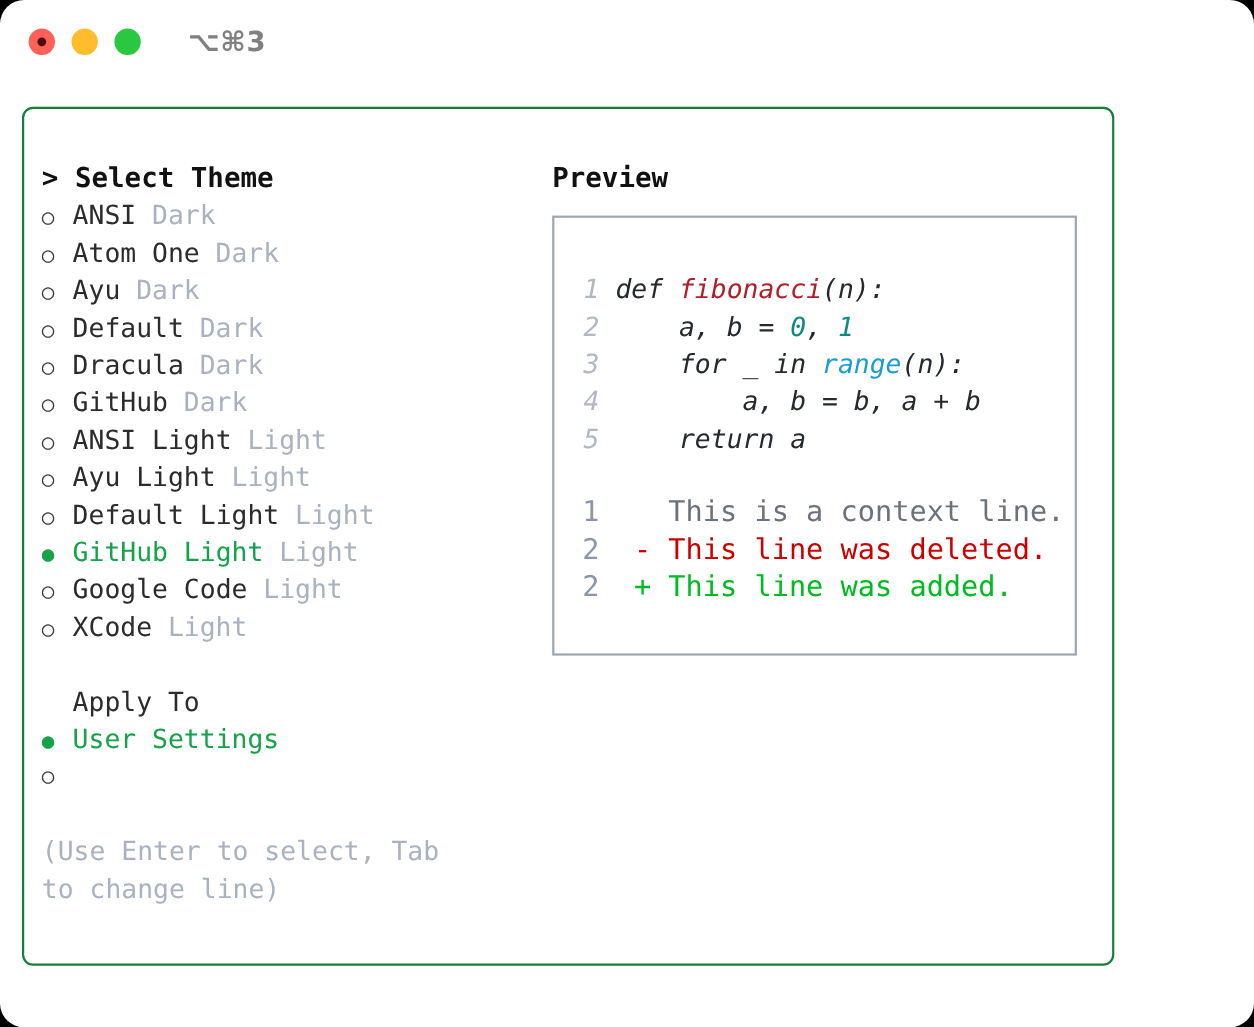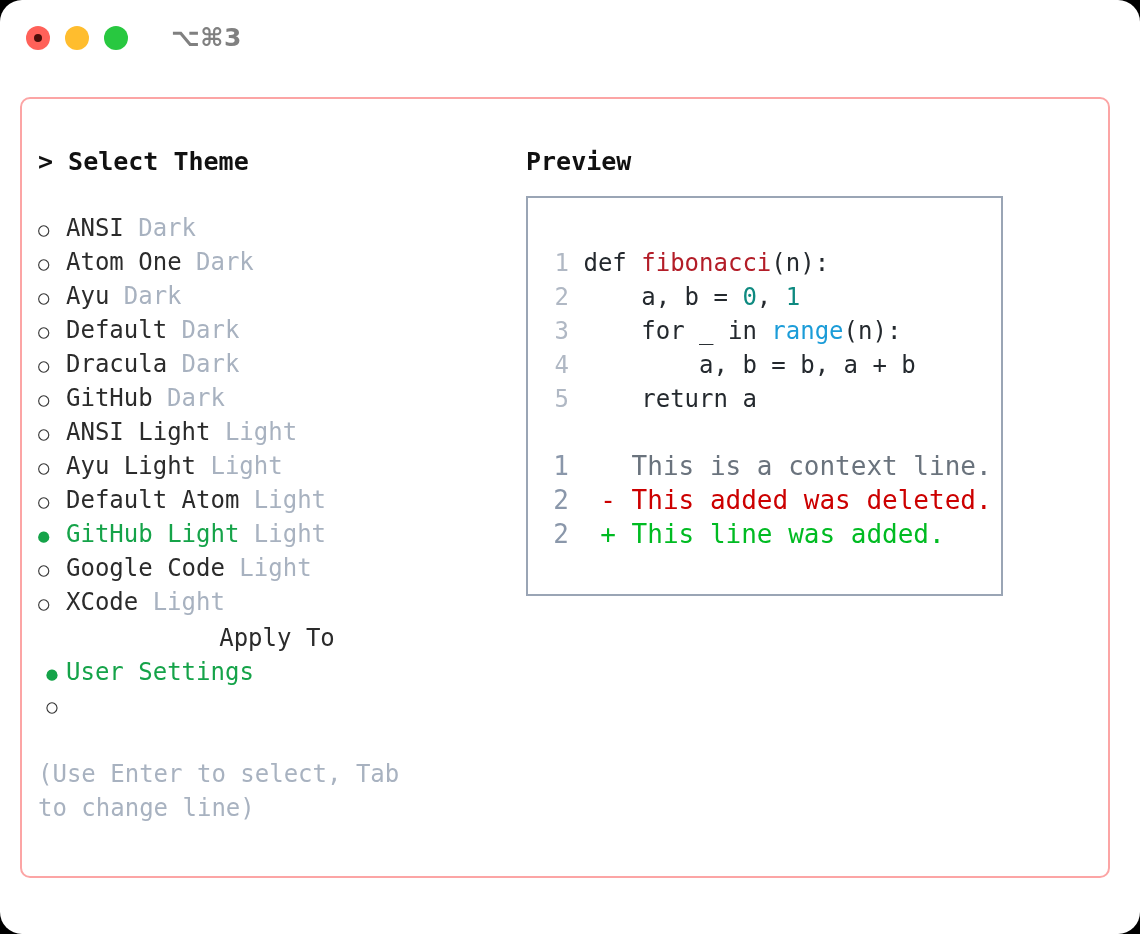--- a/index.html
+++ b/index.html
@@ -73,23 +73,23 @@
     color: #808080;
     letter-spacing: 0.5px;
     white-space: nowrap;
   }
 
   
   .card {
     position: absolute;
     left: 20px;
     top: 97px;
-    width: 1090px;
+    width: 993px;
     height: 781px;
-    border: 2px solid #fca5a5;
+    border: 2px solid #15803d;
     border-radius: 10px;
     box-sizing: border-box;
     background: #ffffff;
   }
 
   .columns {
     position: absolute;
     left: 0;
     top: 0;
     width: 100%;
@@ -122,29 +122,29 @@
     white-space: nowrap;
   }
   .marker {
     width: 28px;
     display: inline-block;
     flex: 0 0 28px;
     font-size: 19px;
     color: #3a3a3a;
   }
   .theme-row.selected .marker { color: #15a349; }
-  .theme-name { color: #2b2b2b; margin-top: 32px; }
+  .theme-name { color: #2b2b2b; }
   .theme-row.selected .theme-name { color: #15a349; }
   .theme-variant {
     color: #a8b2c0;
     margin-left: 0.6em;
     text-align: right;
   }
 
-  .apply-section { margin-top: 34px; text-align: center; }
+  .apply-section { margin-top: 34px; }
   .apply-heading {
     height: 34px;
     line-height: 34px;
     font-size: 24px;
     color: #2b2b2b;
     padding-left: 28px;
     white-space: nowrap;
   }
   .apply-row {
     display: flex;
@@ -162,42 +162,42 @@
     margin-top: 34px;
     font-size: 24px;
     line-height: 34px;
     color: #a8b2c0;
     width: 404px;
   }
 
   
   .right-pane {
     position: absolute;
-    left: 504px;
+    left: 480px;
     top: 46px;
     width: 500px;
   }
   .preview-box {
     margin-top: 17px;
     width: 477px;
     height: 400px;
     border: 2px solid #9aa5b5;
     box-sizing: border-box;
     background: #ffffff;
     position: relative;
   }
   .code-block {
     position: absolute;
     left: 17px;
     top: 48px;
     font-size: 24px;
     line-height: 34px;
     white-space: pre;
   }
-  .code-line { height: 34px; white-space: pre; }
+  .code-line { height: 34px; white-space: pre; font-style: italic; }
   .ln {
     display: inline-block;
     width: 24px;
     text-align: right;
     color: #b0b8c4;
   }
   .tok-plain { color: #24292e; }
   .tok-func  { color: #b31d28; }
   .tok-num   { color: #0e8a80; }
   .tok-builtin { color: #1b9cd8; }
@@ -277,21 +277,21 @@
               <span class="theme-name">ANSI Light</span>
               <span class="theme-variant">Light</span>
             </div>
             <div class="theme-row">
               <span class="marker">○</span>
               <span class="theme-name">Ayu Light</span>
               <span class="theme-variant">Light</span>
             </div>
             <div class="theme-row">
               <span class="marker">○</span>
-              <span class="theme-name">Default Atom</span>
+              <span class="theme-name">Default Light</span>
               <span class="theme-variant">Light</span>
             </div>
             <div class="theme-row selected">
               <span class="marker">●</span>
               <span class="theme-name">GitHub Light</span>
               <span class="theme-variant">Light</span>
             </div>
             <div class="theme-row">
               <span class="marker">○</span>
               <span class="theme-name">Google Code</span>
@@ -318,19 +318,19 @@
         </div>
 
         <div class="hint">(Use Enter to select, Tab to change line)</div>
       </div>
 
       <div class="right-pane">
         <div class="pane-heading">Preview</div>
 
         <div class="preview-box">
           <div class="code-block"><div class="code-line"><span class="ln">1</span> <span class="tok-plain">def </span><span class="tok-func">fibonacci</span><span class="tok-plain">(n):</span></div><div class="code-line"><span class="ln">2</span> <span class="tok-plain">    a, b = </span><span class="tok-num">0</span><span class="tok-plain">, </span><span class="tok-num">1</span></div><div class="code-line"><span class="ln">3</span> <span class="tok-plain">    for _ in </span><span class="tok-builtin">range</span><span class="tok-plain">(n):</span></div><div class="code-line"><span class="ln">4</span> <span class="tok-plain">        a, b = b, a + b</span></div><div class="code-line"><span class="ln">5</span> <span class="tok-plain">    return a</span></div></div>
-          <div class="diff-block"><div class="diff-line"><span class="dln">1</span><span class="diff-ctx">    This is a context line.</span></div><div class="diff-line"><span class="dln">2</span><span class="diff-del">  - This added was deleted.</span></div><div class="diff-line"><span class="dln">2</span><span class="diff-add">  + This line was added.</span></div></div>
+          <div class="diff-block"><div class="diff-line"><span class="dln">1</span><span class="diff-ctx">    This is a context line.</span></div><div class="diff-line"><span class="dln">2</span><span class="diff-del">  - This line was deleted.</span></div><div class="diff-line"><span class="dln">2</span><span class="diff-add">  + This line was added.</span></div></div>
         </div>
       </div>
 
     </div>
   </div>
 </div>
 
 </body></html>

